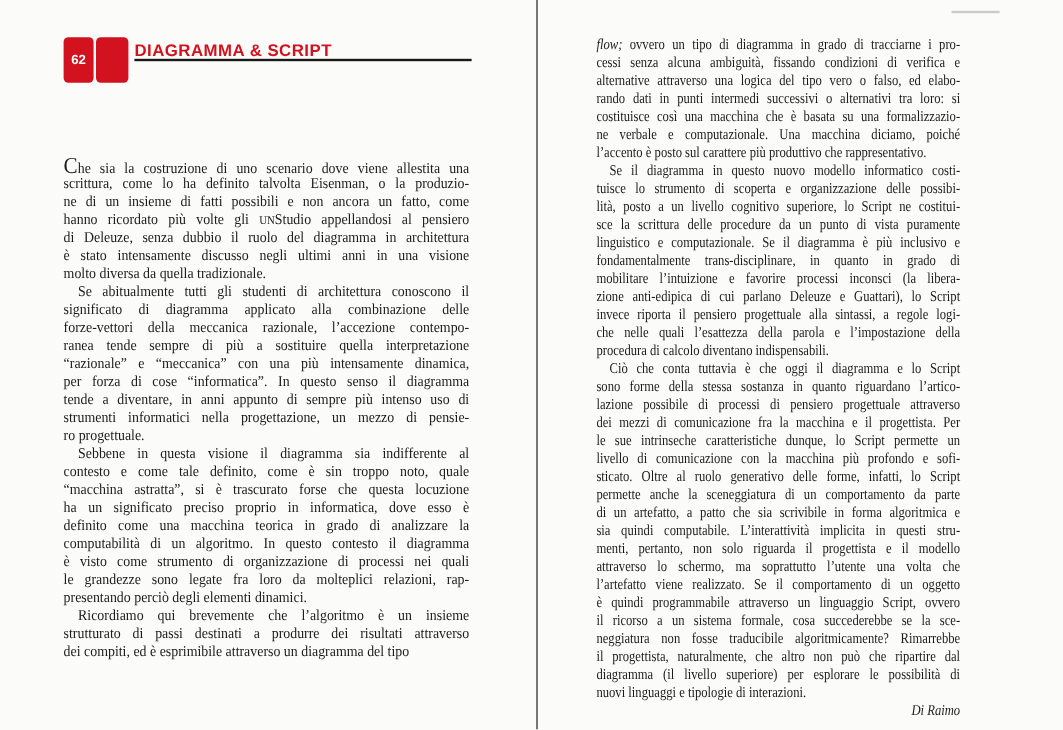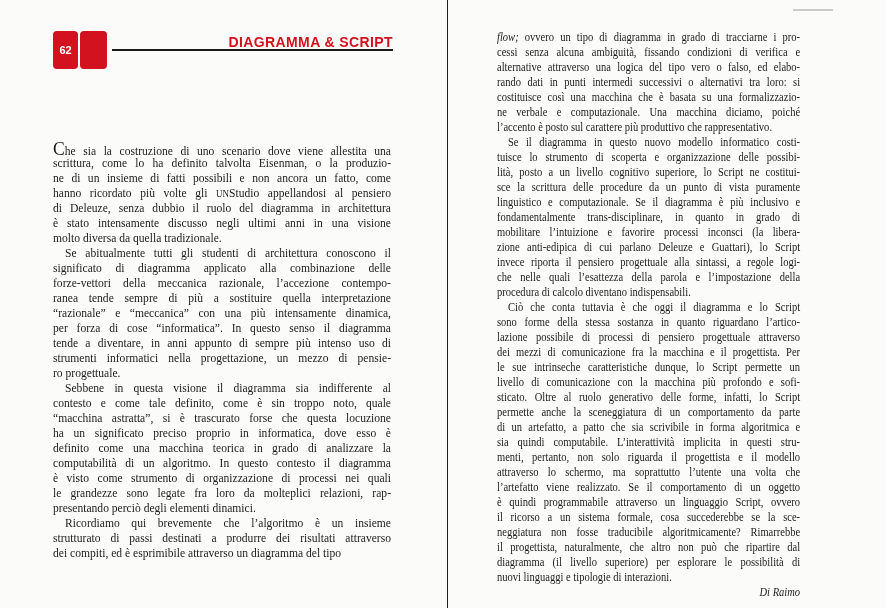--- a/index.html
+++ b/index.html
@@ -32,29 +32,29 @@
   .badge span {
     color: #fff; font-family: "Liberation Sans", sans-serif;
     font-weight: bold; font-size: 11px; line-height: 1;
   }
   .header-rule {
     position: absolute; left: 112px; top: 49px;
     width: 281px; height: 2px; background: #1a1a1a;
   }
   .header-title {
     position: absolute; left: 112px; top: 34px; width: 281px;
-    text-align: right;
+    text-align: left;
     font-family: "Liberation Sans", sans-serif;
     font-weight: bold; font-size: 14px; letter-spacing: 0.4px;
     color: var(--red);
   }
   
   .col { position: absolute; }
   .col-inner { transform-origin: 0 0; }
-  .left-col  { left: 53px;  top: 141px; width: 338px; }
+  .left-col  { left: 53px;  top: 131px; width: 338px; }
   .left-col  .col-inner { width: 365px; transform: scaleX(0.926); }
   .right-col { left: 497px; top: 30px;  width: 303px; }
   .right-col .col-inner { width: 360px; transform: scaleX(0.842); }
 
   .line {
     font-size: 12.5px; line-height: 15px; height: 15px;
     white-space: nowrap;
     text-align: justify;
     text-align-last: justify;
     -moz-text-align-last: justify;

